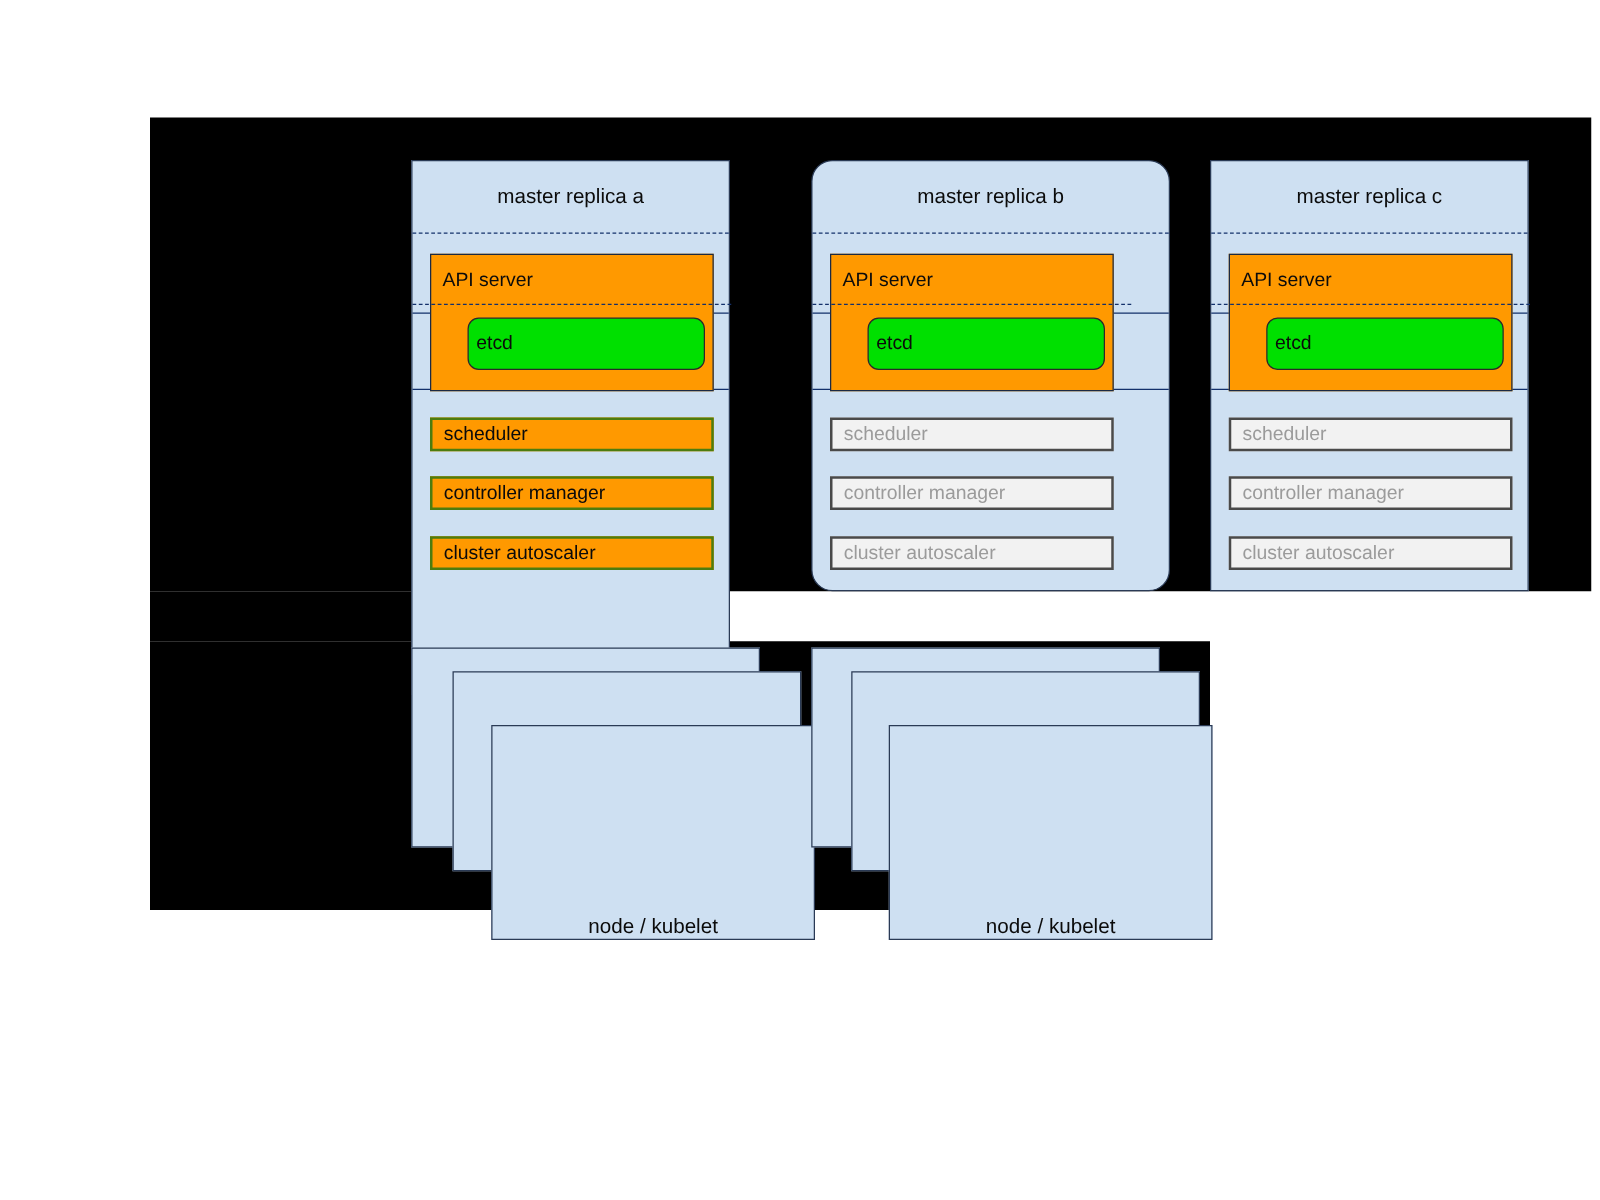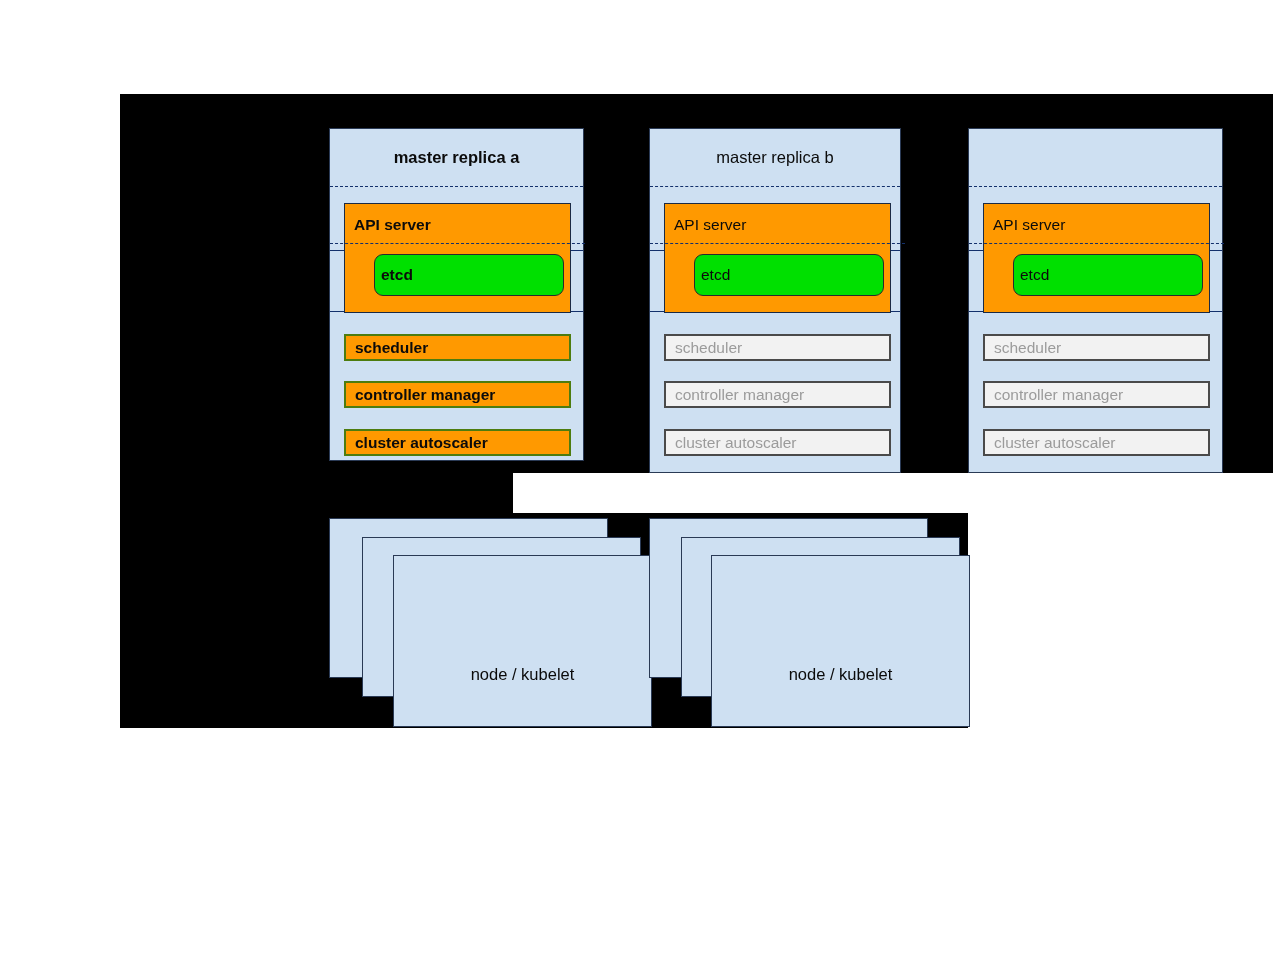--- a/index.html
+++ b/index.html
@@ -62,72 +62,73 @@
   }
 
   
   .nodecard{
     position:absolute;
     box-sizing:border-box;
     background:#cee0f2;
     border:1px solid #2a3a55;
   }
   .nodecard.top{
-    display:flex;align-items:center;justify-content:center;
+    display:flex;align-items:flex-end;justify-content:center;margin-top:25px;
   }
   .nodecard.top span{
     margin-top:66px;font-size:16.5px;color:#0b0b0b;
   }
 </style>
 </head>
 <body>
 
 <div class="canvas">
 
   <div class="blk" style="left:120px;top:94px;width:1153px;height:379px;"></div>
   <div class="blk" style="left:120px;top:473px;width:393px;height:40px;"></div>
   <div class="blk" style="left:120px;top:513px;width:848px;height:215px;"></div>
 
-  <div class="replica" style="left:329px;top:128px;width:255px;height:333px;font-weight:bold;">
+  <div class="replica" style="left:329px;top:128px;width:255px;height:428px;">
     <div class="replica-title">master replica a</div>
 
     <div class="sep dashed" style="top:57px;"></div>
     <div class="sep solid" style="top:121px;"></div>
     <div class="sep solid" style="top:182px;"></div>
 
     <div class="apiblock" style="left:14px;top:74px;width:227px;height:110px;">
       <div class="lbl">API server</div>
       <div class="sep dashed" style="top:39px;left:-15px;right:-15px;"></div>
       <div class="etcd" style="left:29px;top:50px;width:190px;height:42px;">etcd</div>
     </div>
 
     <div class="chip on" style="left:14px;top:205px;width:227px;height:27px;">scheduler</div>
     <div class="chip on" style="left:14px;top:252px;width:227px;height:27px;">controller manager</div>
     <div class="chip on" style="left:14px;top:300px;width:227px;height:27px;">cluster autoscaler</div>
   </div>
 
-  <div class="replica" style="left:649px;top:128px;width:252px;height:345px;">
+  <div class="replica" style="left:649px;top:128px;width:287px;height:345px;border-radius:17px;">
     <div class="replica-title">master replica b</div>
 
     <div class="sep dashed" style="top:57px;"></div>
     <div class="sep solid" style="top:121px;"></div>
     <div class="sep solid" style="top:182px;"></div>
 
     <div class="apiblock" style="left:14px;top:74px;width:227px;height:110px;">
       <div class="lbl">API server</div>
       <div class="sep dashed" style="top:39px;left:-15px;right:-15px;"></div>
       <div class="etcd" style="left:29px;top:50px;width:190px;height:42px;">etcd</div>
     </div>
 
     <div class="chip off" style="left:14px;top:205px;width:227px;height:27px;">scheduler</div>
     <div class="chip off" style="left:14px;top:252px;width:227px;height:27px;">controller manager</div>
     <div class="chip off" style="left:14px;top:300px;width:227px;height:27px;">cluster autoscaler</div>
   </div>
 
   <div class="replica" style="left:968px;top:128px;width:255px;height:345px;">
+    <div class="replica-title">master replica c</div>
 
     <div class="sep dashed" style="top:57px;"></div>
     <div class="sep solid" style="top:121px;"></div>
     <div class="sep solid" style="top:182px;"></div>
 
     <div class="apiblock" style="left:14px;top:74px;width:227px;height:110px;">
       <div class="lbl">API server</div>
       <div class="sep dashed" style="top:39px;left:-15px;right:-15px;"></div>
       <div class="etcd" style="left:29px;top:50px;width:190px;height:42px;">etcd</div>
     </div>

